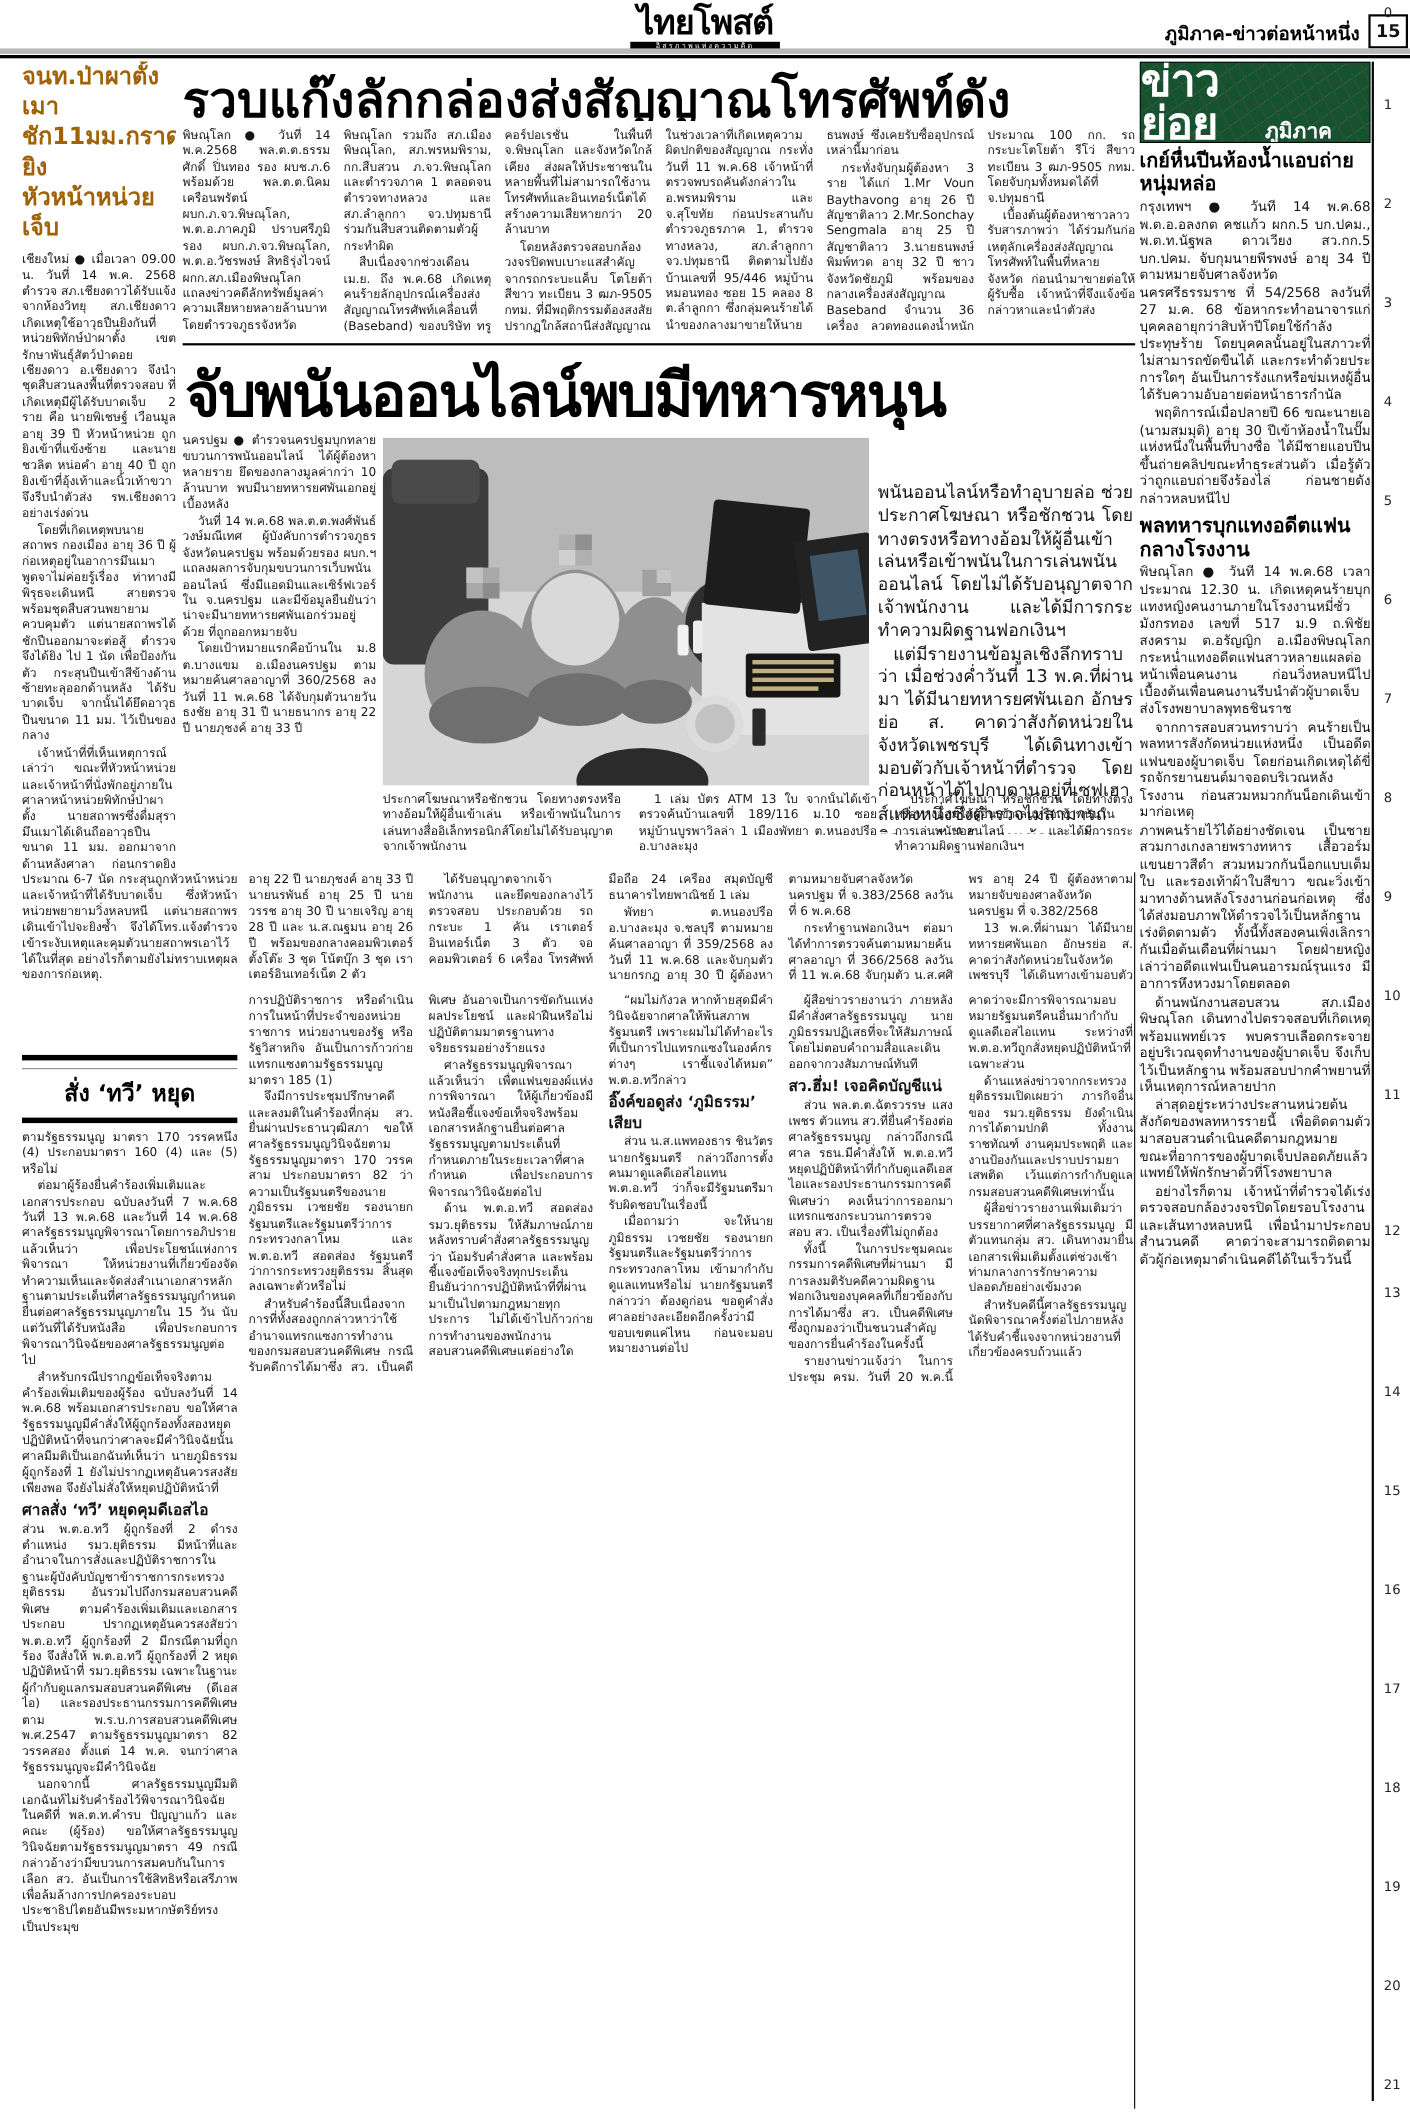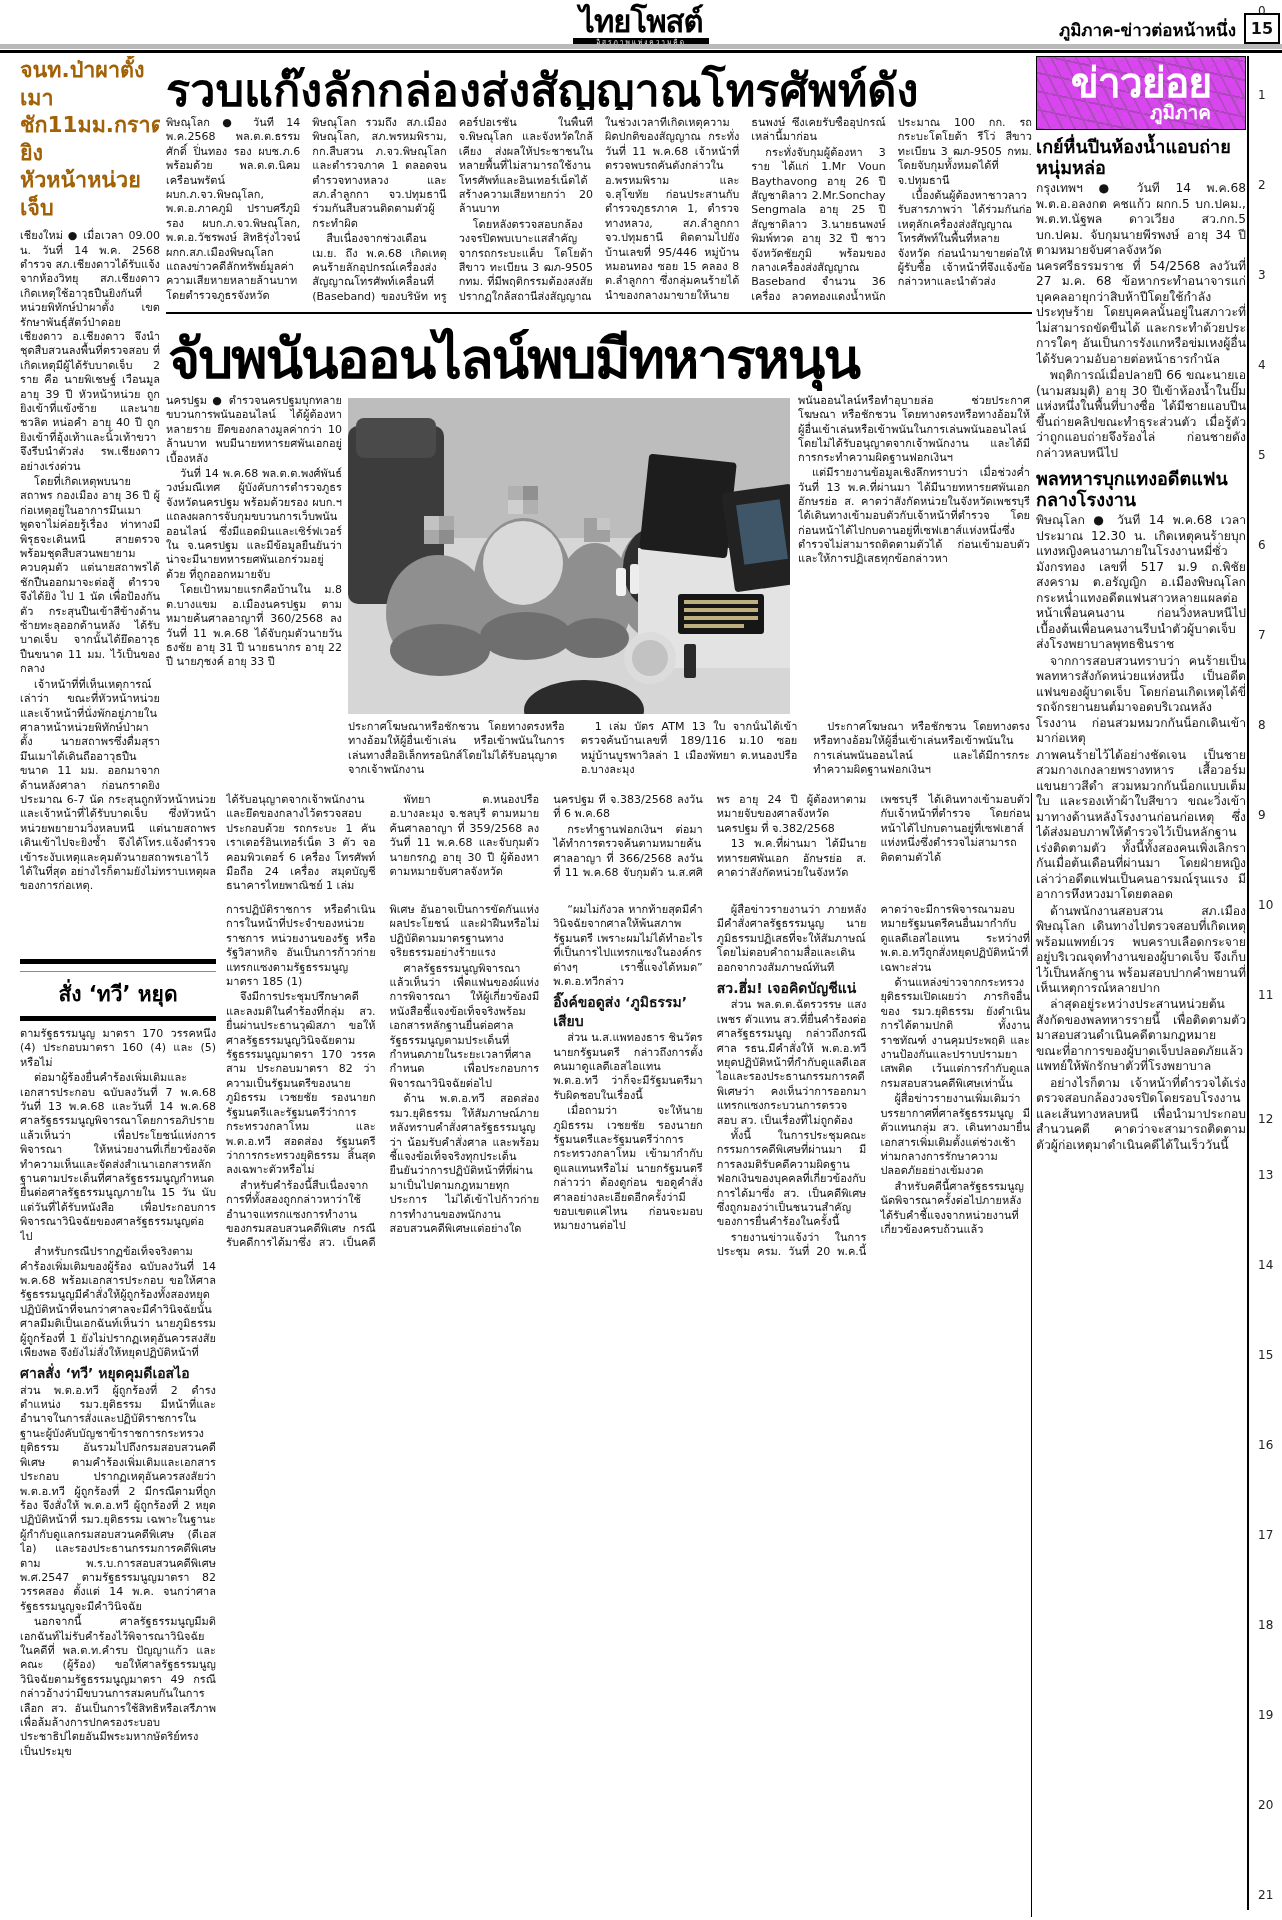--- a/index.html
+++ b/index.html
@@ -20,41 +20,41 @@
   #page-ruler{top:0;left:1252px;width:28px;height:1920px;font-size:12px;color:#222;}
   #page-ruler span{position:absolute;left:6px;}
   .vline-right{top:56px;left:1247px;width:2px;height:1854px;background:#000;}
   .vline-mid{top:793px;left:1031px;width:1px;height:1124px;background:#000;}
   
   .news{text-align:justify;color:#141414;}
   .news p{margin:0 0 1px 0;text-indent:14px;}
   .news p:first-child{text-indent:0;}
   .news p.subhead{text-indent:0;font-weight:800;font-size:14px;margin-top:4px;text-align:left;}
   .sz11{font-size:11px;line-height:1.31;}
-  .sz115{font-size:11px;line-height:1.3;}
+  .sz115{font-size:16px;line-height:1.3;margin-top:44px;}
   .sz12{font-size:12.2px;line-height:1.27;}
   
   #shoot-art{top:56px;left:20px;width:140px;height:734px;overflow:hidden;}
   #shoot-art .hl{font-size:21.5px;font-weight:800;line-height:1.28;color:#a16207;text-align:left;margin-bottom:8px;}
   
   #a1-headline{top:54px;left:166px;width:866px;height:56px;font-size:45px;font-weight:800;
         color:#000;white-space:nowrap;overflow:hidden;letter-spacing:0;}
   #a1-body{top:116px;left:166px;width:866px;height:194px;column-count:6;column-gap:12px;overflow:hidden;}
   .divider{top:312px;left:166px;width:866px;height:1.5px;background:#000;}
   
   #a2-headline{top:315px;left:168px;width:862px;height:76px;font-size:55px;font-weight:800;
         letter-spacing:-2px;color:#000;white-space:nowrap;overflow:hidden;}
   #a2-lead{top:394px;left:166px;width:176px;height:404px;overflow:hidden;}
   #a2-photo{top:398px;left:348px;width:442px;height:316px;}
   #a2-side{top:394px;left:798px;width:232px;height:320px;overflow:hidden;}
   #a2-below{top:720px;left:348px;width:682px;height:72px;column-count:3;column-gap:16px;overflow:hidden;}
   
   #briefs{top:56px;left:1036px;width:210px;height:1854px;overflow:hidden;}
-  #briefs-logo{height:72px;background:#d946ef;color:#fff;position:relative;overflow:hidden;
-        display:flex;flex-direction:column;align-items:center;justify-content:center;border:1px solid #000;}
+  #briefs-logo{height:72px;background:#14532d;color:#fff;position:relative;overflow:hidden;
+        display:flex;flex-direction:row;align-items:center;justify-content:center;border:1px solid #000;}
   #briefs-logo:before{content:"";position:absolute;inset:0;opacity:.28;
         background:repeating-linear-gradient(63deg,#555 0 2px,transparent 2px 11px),
                    repeating-linear-gradient(-35deg,#777 0 1px,transparent 1px 14px),
                    repeating-linear-gradient(12deg,#444 0 2px,transparent 2px 18px);}
   #briefs-logo .l1{font-size:41px;font-weight:800;line-height:.95;position:relative;letter-spacing:-1px;}
   #briefs-logo .l2{font-size:19px;font-weight:800;line-height:1;position:relative;align-self:flex-end;margin-right:34px;}
   .brief-hl{font-size:18px;font-weight:800;color:#000;margin:7px 0 3px;line-height:1.15;text-align:left;}
   .brief-body{max-height:292px;overflow:hidden;}
   .brief-body2{max-height:300px;overflow:hidden;}
   
@@ -252,20 +252,21 @@
         </div>
       <p class="subhead">ศาลสั่ง ‘ทวี’ หยุดคุมดีเอสไอ</p>
       <div>
           <p>ส่วน พ.ต.อ.ทวี ผู้ถูกร้องที่ 2 ดำรงตำแหน่ง รมว.ยุติธรรม มีหน้าที่และอำนาจในการสั่งและปฏิบัติราชการในฐานะผู้บังคับบัญชาข้าราชการกระทรวงยุติธรรม อันรวมไปถึงกรมสอบสวนคดีพิเศษ ตามคำร้องเพิ่มเติมและเอกสารประกอบ ปรากฏเหตุอันควรสงสัยว่า พ.ต.อ.ทวี ผู้ถูกร้องที่ 2 มีกรณีตามที่ถูกร้อง จึงสั่งให้ พ.ต.อ.ทวี ผู้ถูกร้องที่ 2 หยุดปฏิบัติหน้าที่ รมว.ยุติธรรม เฉพาะในฐานะผู้กำกับดูแลกรมสอบสวนคดีพิเศษ (ดีเอสไอ) และรองประธานกรรมการคดีพิเศษ ตาม พ.ร.บ.การสอบสวนคดีพิเศษ พ.ศ.2547 ตามรัฐธรรมนูญมาตรา 82 วรรคสอง ตั้งแต่ 14 พ.ค. จนกว่าศาลรัฐธรรมนูญจะมีคำวินิจฉัย</p>
           <p>นอกจากนี้ ศาลรัฐธรรมนูญมีมติเอกฉันท์ไม่รับคำร้องไว้พิจารณาวินิจฉัย ในคดีที่ พล.ต.ท.คำรบ ปัญญาแก้ว และคณะ (ผู้ร้อง) ขอให้ศาลรัฐธรรมนูญวินิจฉัยตามรัฐธรรมนูญมาตรา 49 กรณีกล่าวอ้างว่ามีขบวนการสมคบกันในการเลือก สว. อันเป็นการใช้สิทธิหรือเสรีภาพเพื่อล้มล้างการปกครองระบอบประชาธิปไตยอันมีพระมหากษัตริย์ทรงเป็นประมุข</p>
         </div>
     </div>
   </div>
 
   <div class="abs news sz11" id="bm-band1">
+      <p>อายุ 22 ปี นายภุชงค์ อายุ 33 ปี นายนรพันธ์ อายุ 25 ปี นายวรรช อายุ 30 ปี นายเจริญ อายุ 28 ปี และ น.ส.ณฐมน อายุ 26 ปี พร้อมของกลางคอมพิวเตอร์ตั้งโต๊ะ 3 ชุด โน้ตบุ๊ก 3 ชุด เราเตอร์อินเทอร์เน็ต 2 ตัว</p>
       <p>ได้รับอนุญาตจากเจ้าพนักงาน และยึดของกลางไว้ตรวจสอบ ประกอบด้วย รถกระบะ 1 คัน เราเตอร์อินเทอร์เน็ต 3 ตัว จอคอมพิวเตอร์ 6 เครื่อง โทรศัพท์มือถือ 24 เครื่อง สมุดบัญชีธนาคารไทยพาณิชย์ 1 เล่ม</p>
       <p>พัทยา ต.หนองปรือ อ.บางละมุง จ.ชลบุรี ตามหมายค้นศาลอาญา ที่ 359/2568 ลงวันที่ 11 พ.ค.68 และจับกุมตัวนายกรกฎ อายุ 30 ปี ผู้ต้องหาตามหมายจับศาลจังหวัดนครปฐม ที่ จ.383/2568 ลงวันที่ 6 พ.ค.68</p>
       <p>กระทำฐานฟอกเงินฯ ต่อมาได้ทำการตรวจค้นตามหมายค้นศาลอาญา ที่ 366/2568 ลงวันที่ 11 พ.ค.68 จับกุมตัว น.ส.ศศิพร อายุ 24 ปี ผู้ต้องหาตามหมายจับของศาลจังหวัดนครปฐม ที่ จ.382/2568</p>
       <p>13 พ.ค.ที่ผ่านมา ได้มีนายทหารยศพันเอก อักษรย่อ ส. คาดว่าสังกัดหน่วยในจังหวัดเพชรบุรี ได้เดินทางเข้ามอบตัวกับเจ้าหน้าที่ตำรวจ โดยก่อนหน้าได้ไปกบดานอยู่ที่เซฟเฮาส์แห่งหนึ่งซึ่งตำรวจไม่สามารถติดตามตัวได้</p>
     </div>
   <div class="abs news sz11" id="bm-band2">
       <p>การปฏิบัติราชการ หรือดำเนินการในหน้าที่ประจำของหน่วยราชการ หน่วยงานของรัฐ หรือรัฐวิสาหกิจ อันเป็นการก้าวก่ายแทรกแซงตามรัฐธรรมนูญมาตรา 185 (1)</p>
       <p>จึงมีการประชุมปรึกษาคดีและลงมติในคำร้องที่กลุ่ม สว. ยื่นผ่านประธานวุฒิสภา ขอให้ศาลรัฐธรรมนูญวินิจฉัยตามรัฐธรรมนูญมาตรา 170 วรรคสาม ประกอบมาตรา 82 ว่าความเป็นรัฐมนตรีของนายภูมิธรรม เวชยชัย รองนายกรัฐมนตรีและรัฐมนตรีว่าการกระทรวงกลาโหม และ พ.ต.อ.ทวี สอดส่อง รัฐมนตรีว่าการกระทรวงยุติธรรม สิ้นสุดลงเฉพาะตัวหรือไม่</p>
       <p>สำหรับคำร้องนี้สืบเนื่องจากการที่ทั้งสองถูกกล่าวหาว่าใช้อำนาจแทรกแซงการทำงานของกรมสอบสวนคดีพิเศษ กรณีรับคดีการได้มาซึ่ง สว. เป็นคดีพิเศษ อันอาจเป็นการขัดกันแห่งผลประโยชน์ และฝ่าฝืนหรือไม่ปฏิบัติตามมาตรฐานทางจริยธรรมอย่างร้ายแรง</p>
       <p>ศาลรัฐธรรมนูญพิจารณาแล้วเห็นว่า เพื่ตแฟนของผ์แห่งการพิจารณา ให้ผู้เกี่ยวข้องมีหนังสือชี้แจงข้อเท็จจริงพร้อมเอกสารหลักฐานยื่นต่อศาลรัฐธรรมนูญตามประเด็นที่กำหนดภายในระยะเวลาที่ศาลกำหนด เพื่อประกอบการพิจารณาวินิจฉัยต่อไป</p>

